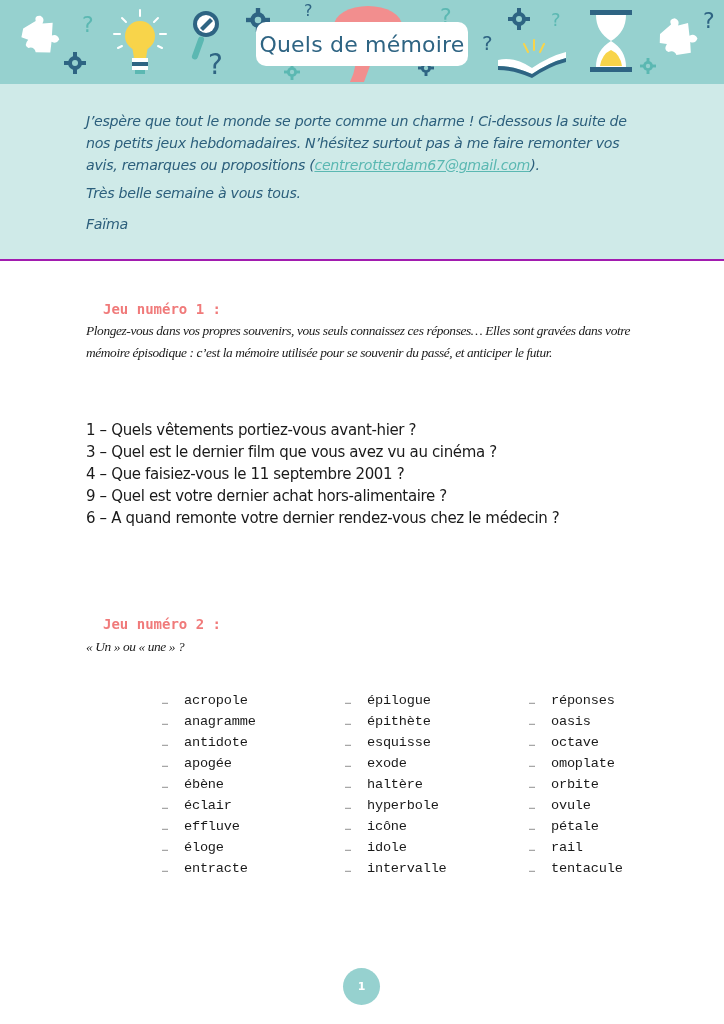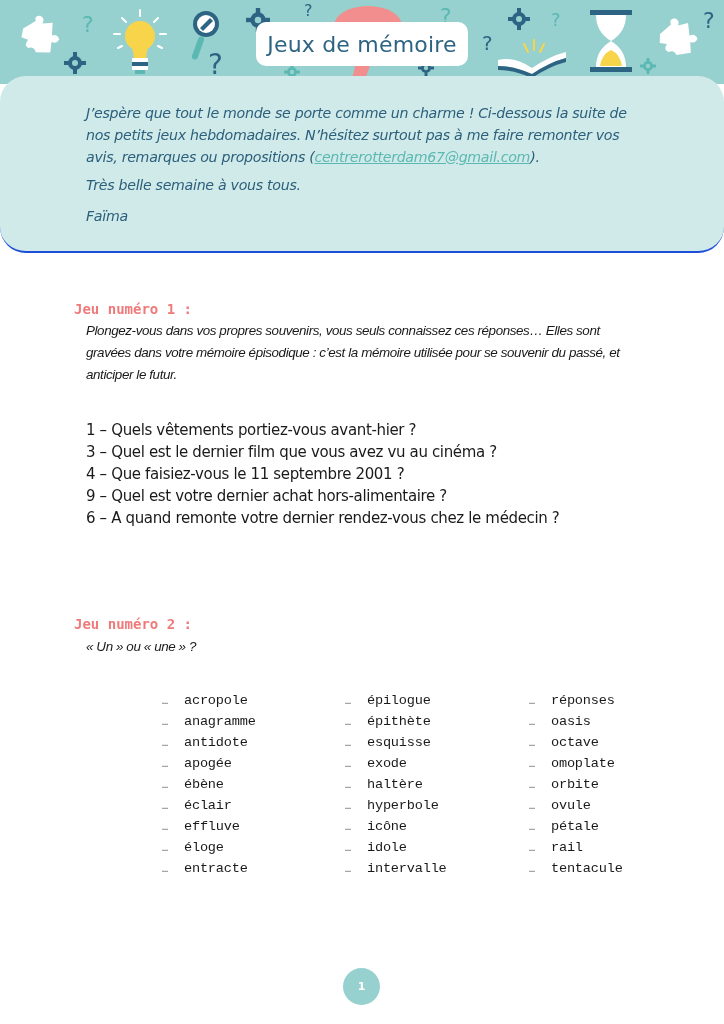--- a/index.html
+++ b/index.html
@@ -4,29 +4,29 @@
 <style>
   * { box-sizing: border-box; margin: 0; padding: 0; }
   html, body { width: 724px; height: 1024px; background: #ffffff; overflow: hidden; }
   body { position: relative; font-family: "DejaVu Sans", sans-serif; }
 
   .banner { position: absolute; left: 0; top: 0; width: 724px; height: 84px; background: #96d1cf; overflow: hidden; }
   .banner .ico { position: absolute; }
   .title-box { position: absolute; left: 256px; top: 22px; width: 212px; height: 44px; background: #ffffff; border-radius: 10px; display: flex; align-items: center; justify-content: center; }
   .title-box span { font-family: "DejaVu Sans", sans-serif; font-size: 22px; color: #2e6483; letter-spacing: 0.2px; }
 
-  .intro { position: absolute; left: 0; top: 76px; width: 724px; height: 177px; background: #cfeae8; border-bottom: 2px solid #1d4ed8; border-radius: 26px; }
+  .intro { position: absolute; left: 0; top: 84px; width: 724px; height: 177px; background: #cfeae8; border-bottom: 2px solid #a21caf; }
   .intro p { position: absolute; left: 86px; font-family: "DejaVu Sans", sans-serif; font-style: italic; font-size: 14.2px; color: #2c5f7c; line-height: 22px; letter-spacing: -0.3px; width: 560px; }
   .intro .p1 { top: 26px; }
   .intro .p2 { top: 98px; }
   .intro .p3 { top: 129px; }
   .email { color: #5bb8b2; text-decoration: underline; }
 
-  .sec-title { position: absolute; left: 74px; font-family: "DejaVu Sans Mono", monospace; font-weight: bold; font-size: 14px; color: #f07a7a; }
-  .sec-desc { position: absolute; left: 86px; font-family: Liberation Sans, sans-serif; font-style: italic; font-size: 13.4px; color: #1a1a1a; line-height: 22px; letter-spacing: -0.4px; width: 560px; }
+  .sec-title { position: absolute; left: 103px; font-family: "DejaVu Sans Mono", monospace; font-weight: bold; font-size: 14px; color: #f07a7a; }
+  .sec-desc { position: absolute; left: 86px; font-family: Liberation Serif, serif; font-style: italic; font-size: 13.4px; color: #1a1a1a; line-height: 22px; letter-spacing: -0.4px; width: 560px; }
 
   .questions { position: absolute; left: 86px; top: 419px; list-style: none; }
   .questions li { font-family: "DejaVu Sans", sans-serif; font-size: 15px; color: #1a1a1a; line-height: 22px; height: 22px; letter-spacing: -0.35px; }
 
   .words { position: absolute; top: 690px; }
   .words .row { height: 21px; line-height: 21px; font-family: Liberation Mono, monospace; font-size: 13.6px; color: #1a1a1a; white-space: nowrap; letter-spacing: -0.2px; }
   .words .dots { display: inline-block; width: 22px; font-size: 10px; color: #333; }
 
   .page-num { position: absolute; left: 343px; top: 968px; width: 37px; height: 37px; border-radius: 50%; background: #96d1cf; color: #ffffff; font-family: "DejaVu Sans", sans-serif; font-size: 11px; font-weight: bold; display: flex; align-items: center; justify-content: center; }
 </style>
@@ -113,21 +113,21 @@
       <circle cx="11" cy="11" r="3" fill="#96d1cf"></circle>
     <g fill="#2e6483">
         <rect x="9" y="0" width="4" height="5"></rect>
         <rect x="9" y="17" width="4" height="5"></rect>
         <rect x="0" y="9" width="5" height="4"></rect>
         <rect x="17" y="9" width="5" height="4"></rect>
       </g>
   </svg>
 
   <div class="title-box">
-    <span>Jeux de mémoire</span>
+    <span>Quels de mémoire</span>
   </div>
 
   <svg class="ico" style="left:480px;top:30px" width="16" height="24" viewBox="0 0 16 24">
       <text x="2" y="20" font-size="20" font-family="DejaVu Sans, sans-serif" fill="#2e6483">?</text>
     </svg>
   <svg class="ico" style="left:508px;top:8px" width="22" height="22" viewBox="0 0 22 22">
     <circle cx="11" cy="11" r="7" fill="#2e6483"></circle>
       <circle cx="11" cy="11" r="3" fill="#96d1cf"></circle>
     <g fill="#2e6483">
         <rect x="9" y="0" width="4" height="5"></rect>

